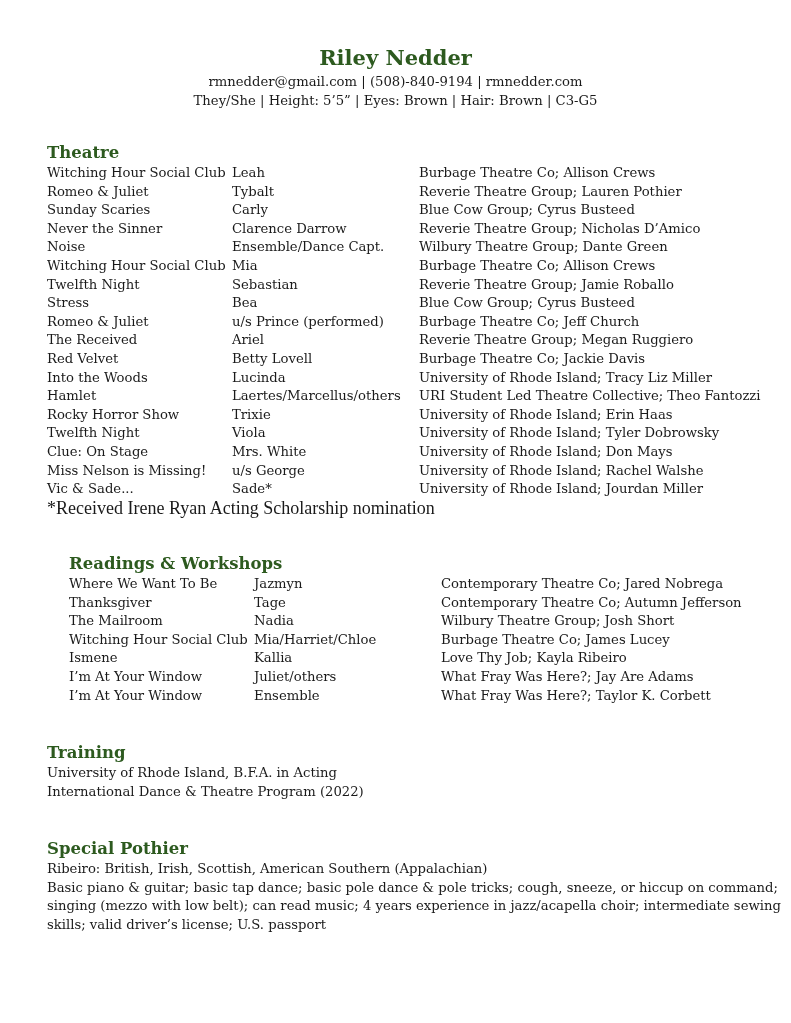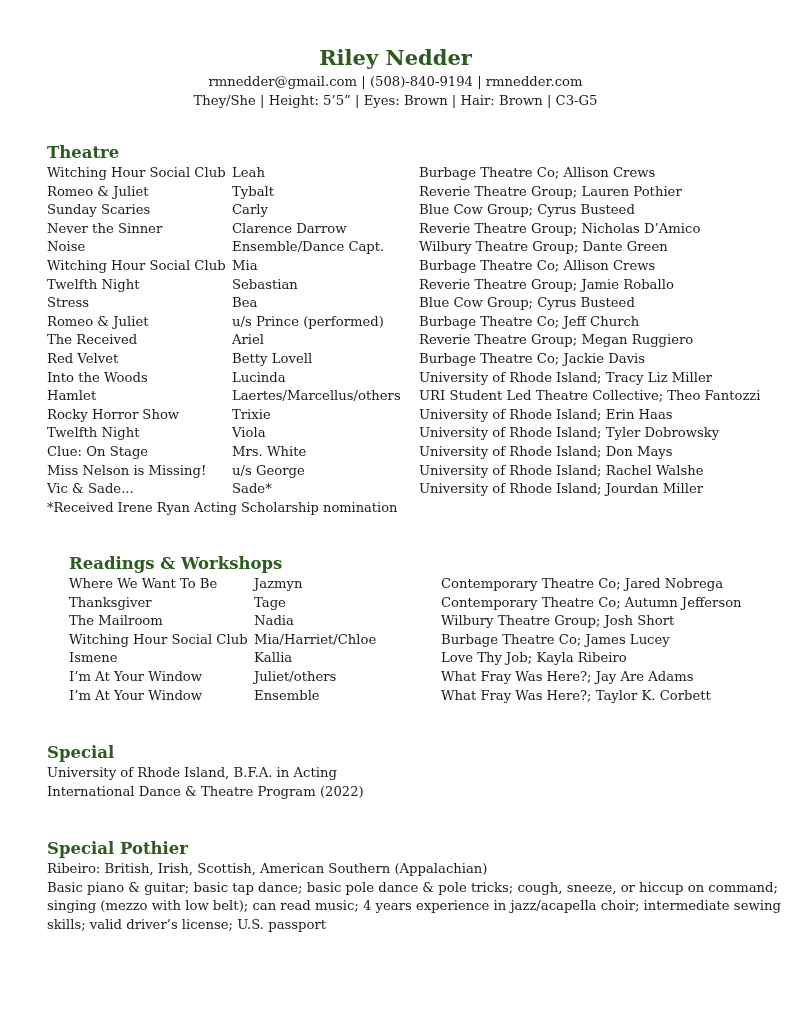--- a/index.html
+++ b/index.html
@@ -11,21 +11,21 @@
   .page { position: absolute; left: 0; top: 0; width: 791px; height: 1023px; }
   .header { position: absolute; top: 44px; left: 0; width: 791px; text-align: center; }
   .name { font-size: 21px; font-weight: bold; color: #2d5a1f; line-height: 28px; margin: 0; }
   .contact, .stats { font-size: 13.2px; line-height: 19px; margin: 0; }
   .section { position: absolute; left: 47px; width: 720px; }
   .section-title { font-size: 16.5px; font-weight: bold; color: #2d5a1f; line-height: 22px; margin: 0; }
   .row { position: relative; height: 18.6px; font-size: 13.2px; line-height: 18.6px; white-space: nowrap; }
   .row .c1 { position: absolute; left: 0; }
   .row .c2 { position: absolute; left: 185px; }
   .row .c3 { position: absolute; left: 372px; }
-  .note { font-size: 13px; line-height: 18.6px; }
+  .note { font-size: 18px; line-height: 18.6px; font-family: Liberation Serif, serif; }
   .line { font-size: 13.2px; line-height: 18.6px; white-space: nowrap; }
   #theatre { top: 142px; }
   #readings { top: 553px; margin-left: 22px; }
   #training { top: 742px; }
   #skills { top: 838px; }
 </style>
 </head>
 <body>
 
 <div class="page">
@@ -168,21 +168,21 @@
         </div>
         <div class="row">
           <span class="c1">I’m At Your Window</span>
           <span class="c2">Ensemble</span>
           <span class="c3">What Fray Was Here?; Taylor K. Corbett</span>
         </div>
       </div>
   </div>
 
   <div class="section" id="training">
-    <h2 class="section-title">Special</h2>
+    <h2 class="section-title">Training</h2>
     <div class="line">University of Rhode Island, B.F.A. in Acting</div>
     <div class="line">International Dance &amp; Theatre Program (2022)</div>
   </div>
 
   <div class="section" id="skills">
     <h2 class="section-title">Special Pothier</h2>
     <div class="line">Ribeiro: British, Irish, Scottish, American Southern (Appalachian)</div>
     <div class="line">Basic piano &amp; guitar; basic tap dance; basic pole dance &amp; pole tricks; cough, sneeze, or hiccup on command;</div>
     <div class="line">singing (mezzo with low belt); can read music; 4 years experience in jazz/acapella choir; intermediate sewing</div>
     <div class="line">skills; valid driver’s license; U.S. passport</div>

